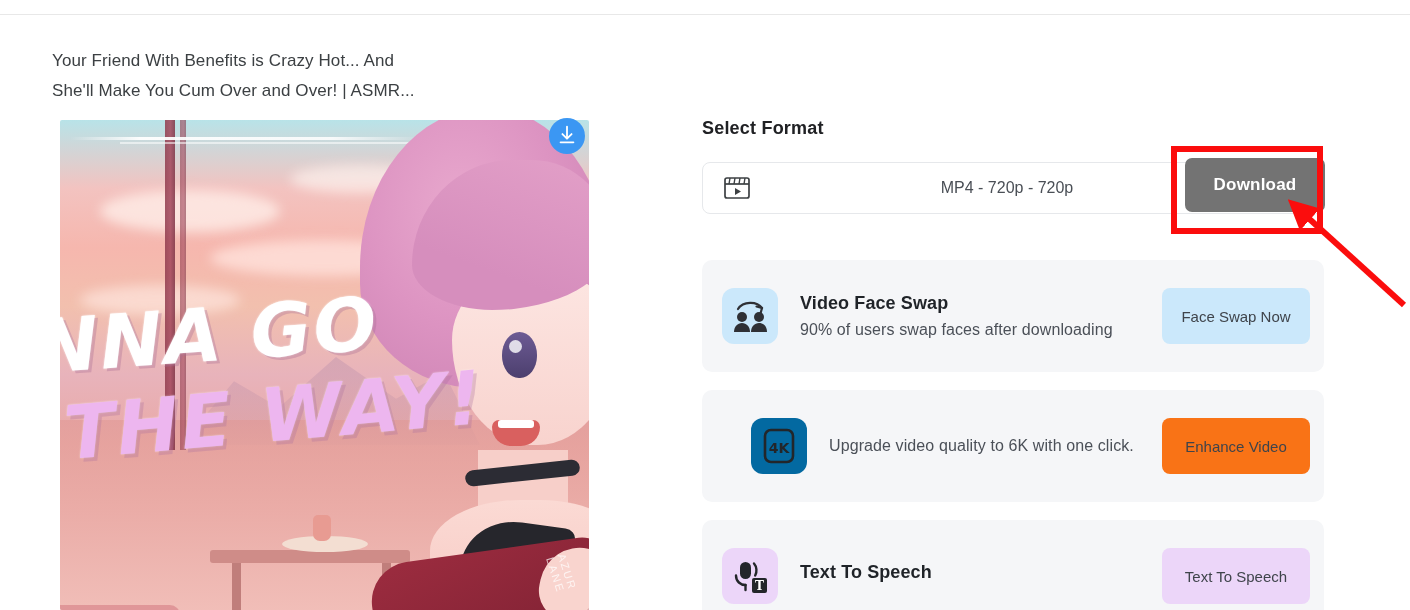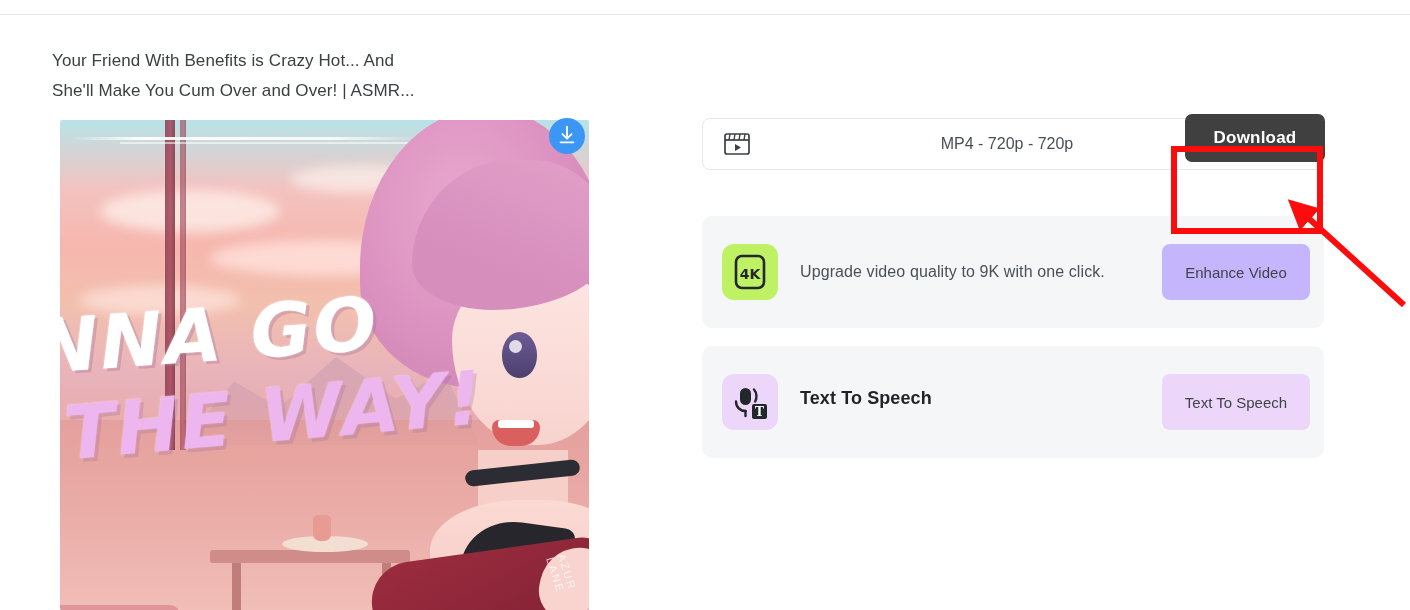--- a/index.html
+++ b/index.html
@@ -345,22 +345,22 @@
     color: #4a4f56;
     padding-right: 22px;
   }
   .chev { flex: 0 0 auto; display:flex; align-items:center; }
 
   .download-btn {
     position: absolute;
     left: 483px;
     top: -4px;
     width: 140px;
-    height: 48px;
-    background: #404040;
+    height: 54px;
+    background: #737373;
     color: #ffffff;
     border: none;
     border-radius: 7px;
     font-size: 17px;
     font-weight: bold;
     font-family: "Liberation Sans", sans-serif;
     cursor: pointer;
     letter-spacing: .2px;
   }
 
@@ -488,20 +488,21 @@
     <svg width="22" height="22" viewBox="0 0 24 24" fill="none" stroke="#ffffff" stroke-width="2" stroke-linecap="round" stroke-linejoin="round">
       <path d="M12 3v12"></path>
       <path d="M7 11l5 5 5-5"></path>
       <path d="M5 20h14"></path>
     </svg>
   </span>
 </button>
 
 <div class="right-col">
 
+  <h2 class="section-title">Select Format</h2>
 
   <div class="format-row">
     <div class="format-select">
       <span class="fmt-icon">
         <svg width="28" height="26" viewBox="0 0 28 26" fill="none" stroke="#3c4043" stroke-width="1.7">
           <rect x="2" y="3" width="24" height="20" rx="2"></rect>
           <path d="M2 9h24" stroke-width="1.7"></path>
           <path d="M7 3l-1 6M12 3l-1 6M17 3l-1 6M22 3l-1 6" stroke-width="1.4"></path>
           <path d="M12 13l6 3.5-6 3.5z" fill="#3c4043" stroke="none"></path>
         </svg>
@@ -511,32 +512,49 @@
         <svg width="20" height="12" viewBox="0 0 20 12" fill="none" stroke="#b9bdc4" stroke-width="1.8" stroke-linecap="round" stroke-linejoin="round">
           <path d="M3 3l7 6 7-6"></path>
         </svg>
       </span>
     </div>
     <button class="download-btn">Download</button>
   </div>
 
   <div class="cards">
 
-
     <div class="promo-card">
-      <div class="promo-icon" style="background:#bef264;">
+      <div class="promo-icon" style="background:#cbe8fb;">
+        <svg width="40" height="36" viewBox="0 0 40 36" fill="none">
+          <path d="M8 11C13 3 27 3 32 10" stroke="#2f3035" stroke-width="2.2" fill="none" stroke-linecap="round"></path>
+          <path d="M32 10l-5.5-1.5M32 10l-1.5 5.5" stroke="#2f3035" stroke-width="2.2" stroke-linecap="round"></path>
+          <circle cx="12" cy="19" r="5" fill="#2f3035"></circle>
+          <path d="M4 34c0-5.5 3.6-9 8-9s8 3.5 8 9z" fill="#2f3035"></path>
+          <circle cx="29" cy="19" r="5" fill="#2f3035"></circle>
+          <path d="M21 34c0-5.5 3.6-9 8-9s8 3.5 8 9z" fill="#2f3035"></path>
+        </svg>
+      </div>
+      <div class="promo-text">
+        <div class="promo-title">Video Face Swap</div>
+        <div class="promo-sub">90% of users swap faces after downloading</div>
+      </div>
+      <button class="promo-btn" style="background:#cbe8fb;">Face Swap Now</button>
+    </div>
+
+    <div class="promo-card">
+      <div class="promo-icon" style="background:#0369a1;margin-left:29px;">
         <svg width="38" height="38" viewBox="0 0 38 38" fill="none">
           <rect x="5" y="3" width="28" height="32" rx="6" stroke="#23262a" stroke-width="2.6" fill="none"></rect>
           <text x="19" y="25.5" text-anchor="middle" font-family="DejaVu Sans, sans-serif" font-size="14" font-weight="bold" fill="#23262a">4K</text>
         </svg>
       </div>
       <div class="promo-text">
-        <div class="promo-sub">Upgrade video quality to 9K with one click.</div>
+        <div class="promo-sub">Upgrade video quality to 6K with one click.</div>
       </div>
-      <button class="promo-btn" style="background:#c4b5fd;">Enhance Video</button>
+      <button class="promo-btn" style="background:#f97316;">Enhance Video</button>
     </div>
 
     <div class="promo-card">
       <div class="promo-icon" style="background:#ecd6f9;">
         <svg width="38" height="38" viewBox="0 0 38 38" fill="none">
           <rect x="9" y="5" width="11" height="17" rx="5.5" fill="#23262a"></rect>
           <path d="M5 18.5c0 6 4.5 9.5 9.5 9.5" stroke="#23262a" stroke-width="2.4" fill="none" stroke-linecap="round"></path>
           <path d="M14.5 28v5" stroke="#23262a" stroke-width="2.4" stroke-linecap="round"></path>
           <path d="M23 6.5c2.8 3.2 3.2 8.4 1.2 12" stroke="#23262a" stroke-width="2.4" fill="none" stroke-linecap="round"></path>
           <rect x="21" y="21" width="15" height="15" rx="2" fill="#23262a"></rect>

